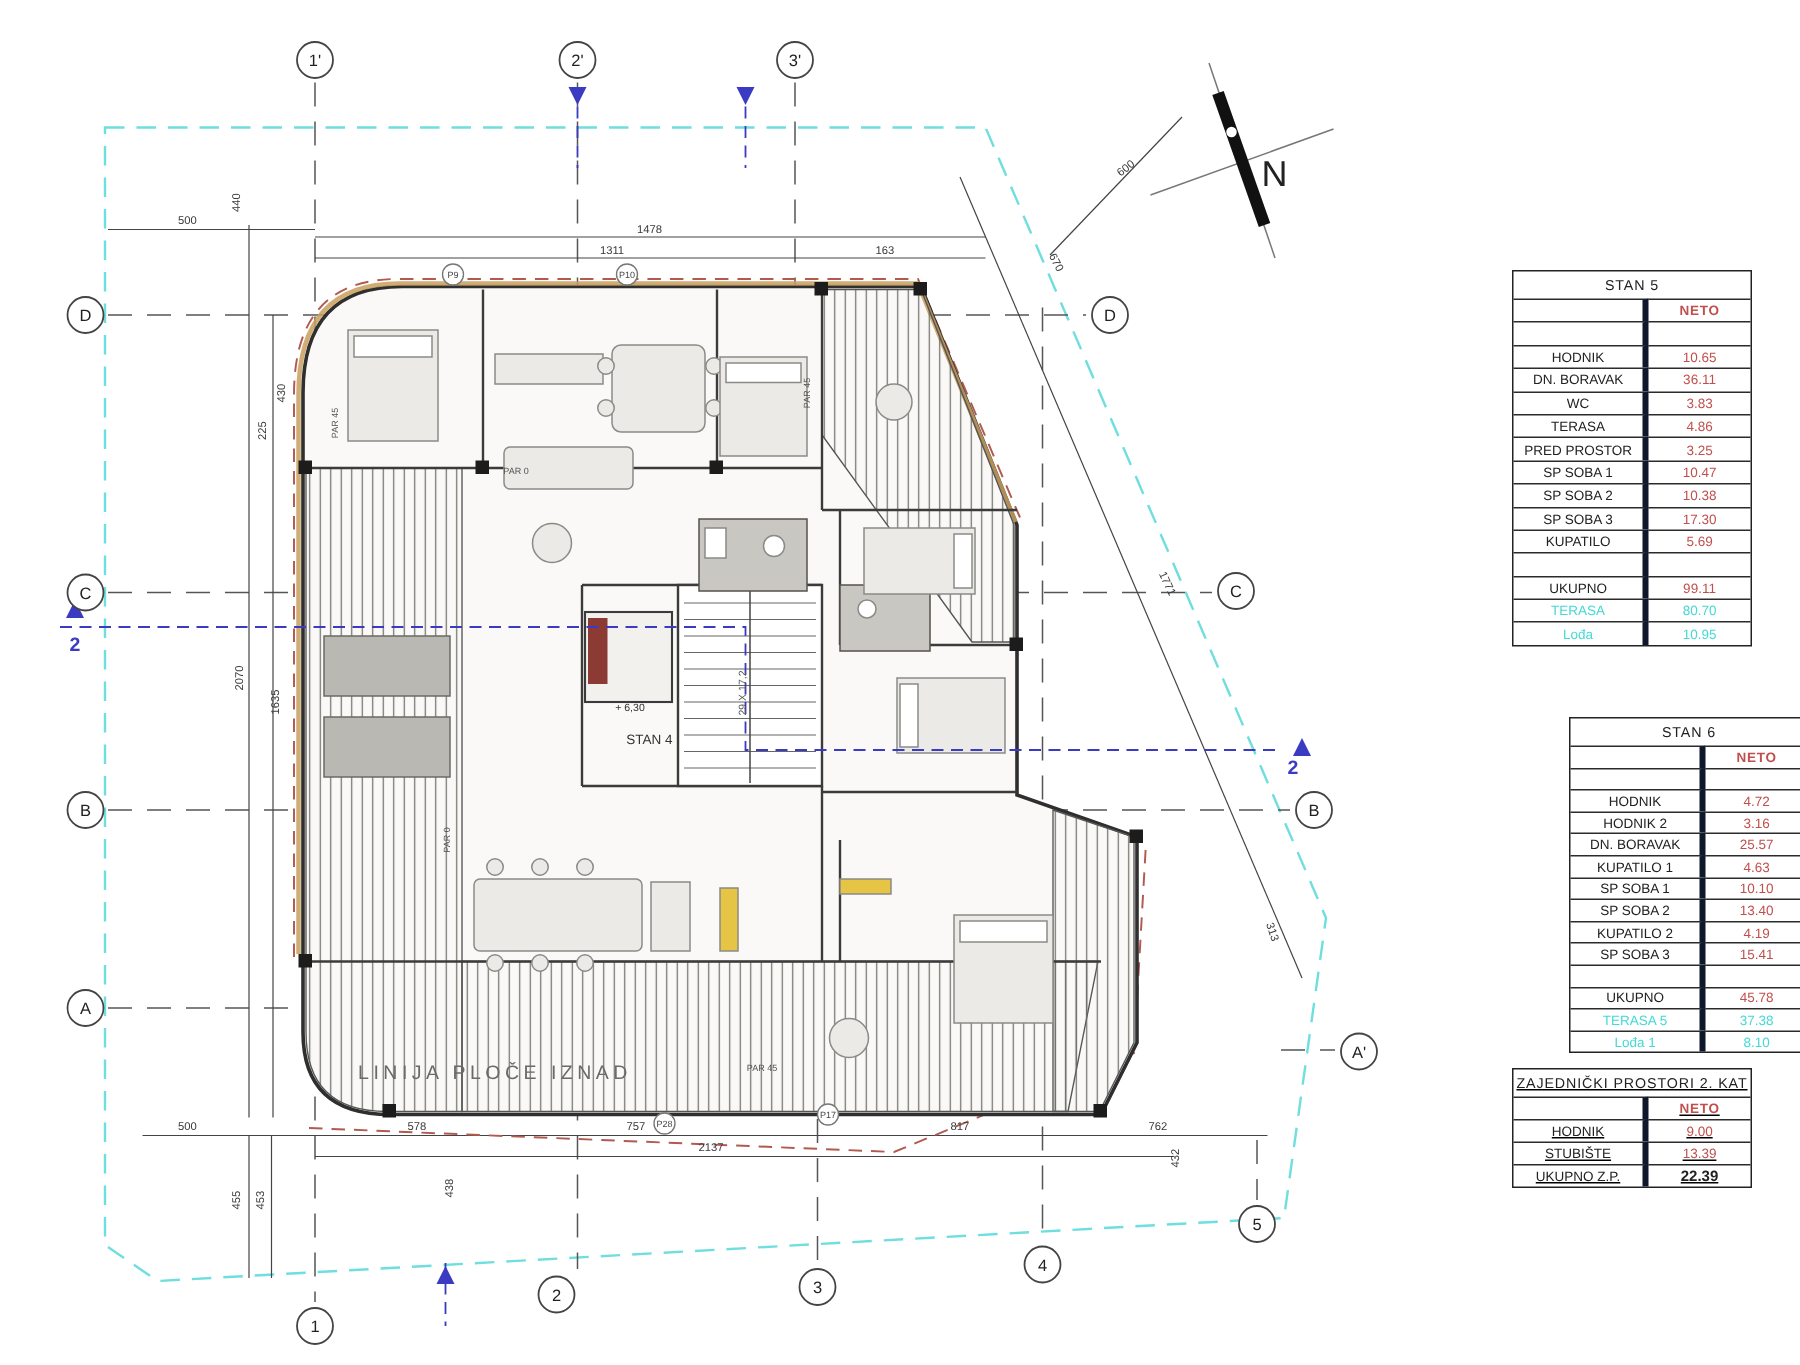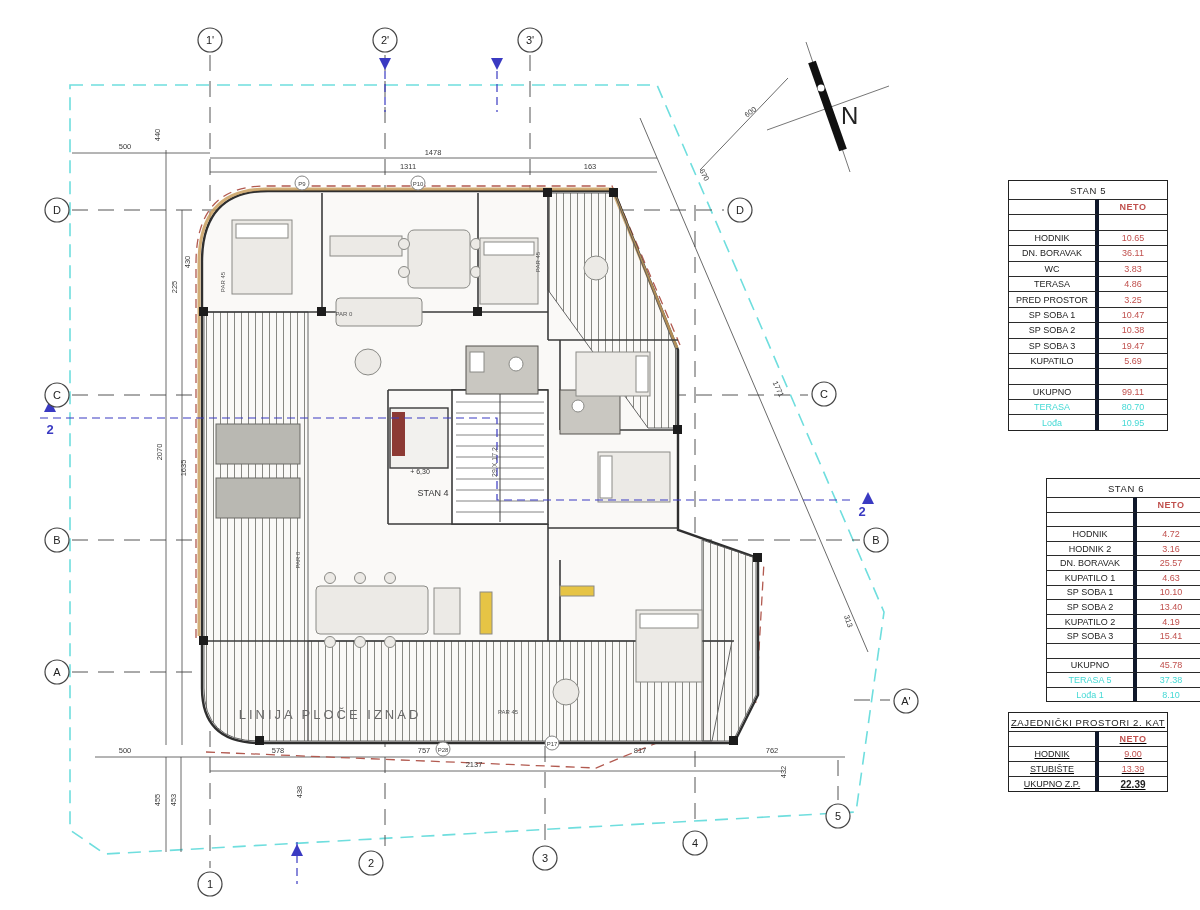--- a/index.html
+++ b/index.html
@@ -295,21 +295,21 @@
       <div class="trow red">
         <div class="tl">SP SOBA 1</div>
         <div class="tv">10.47</div>
       </div>
       <div class="trow red">
         <div class="tl">SP SOBA 2</div>
         <div class="tv">10.38</div>
       </div>
       <div class="trow red">
         <div class="tl">SP SOBA 3</div>
-        <div class="tv">19.47</div>
+        <div class="tv">17.30</div>
       </div>
       <div class="trow red">
         <div class="tl">KUPATILO</div>
         <div class="tv">5.69</div>
       </div>
       <div class="trow spacer">
         <div class="tl"></div>
         <div class="tv"></div>
       </div>
       <div class="trow red">

